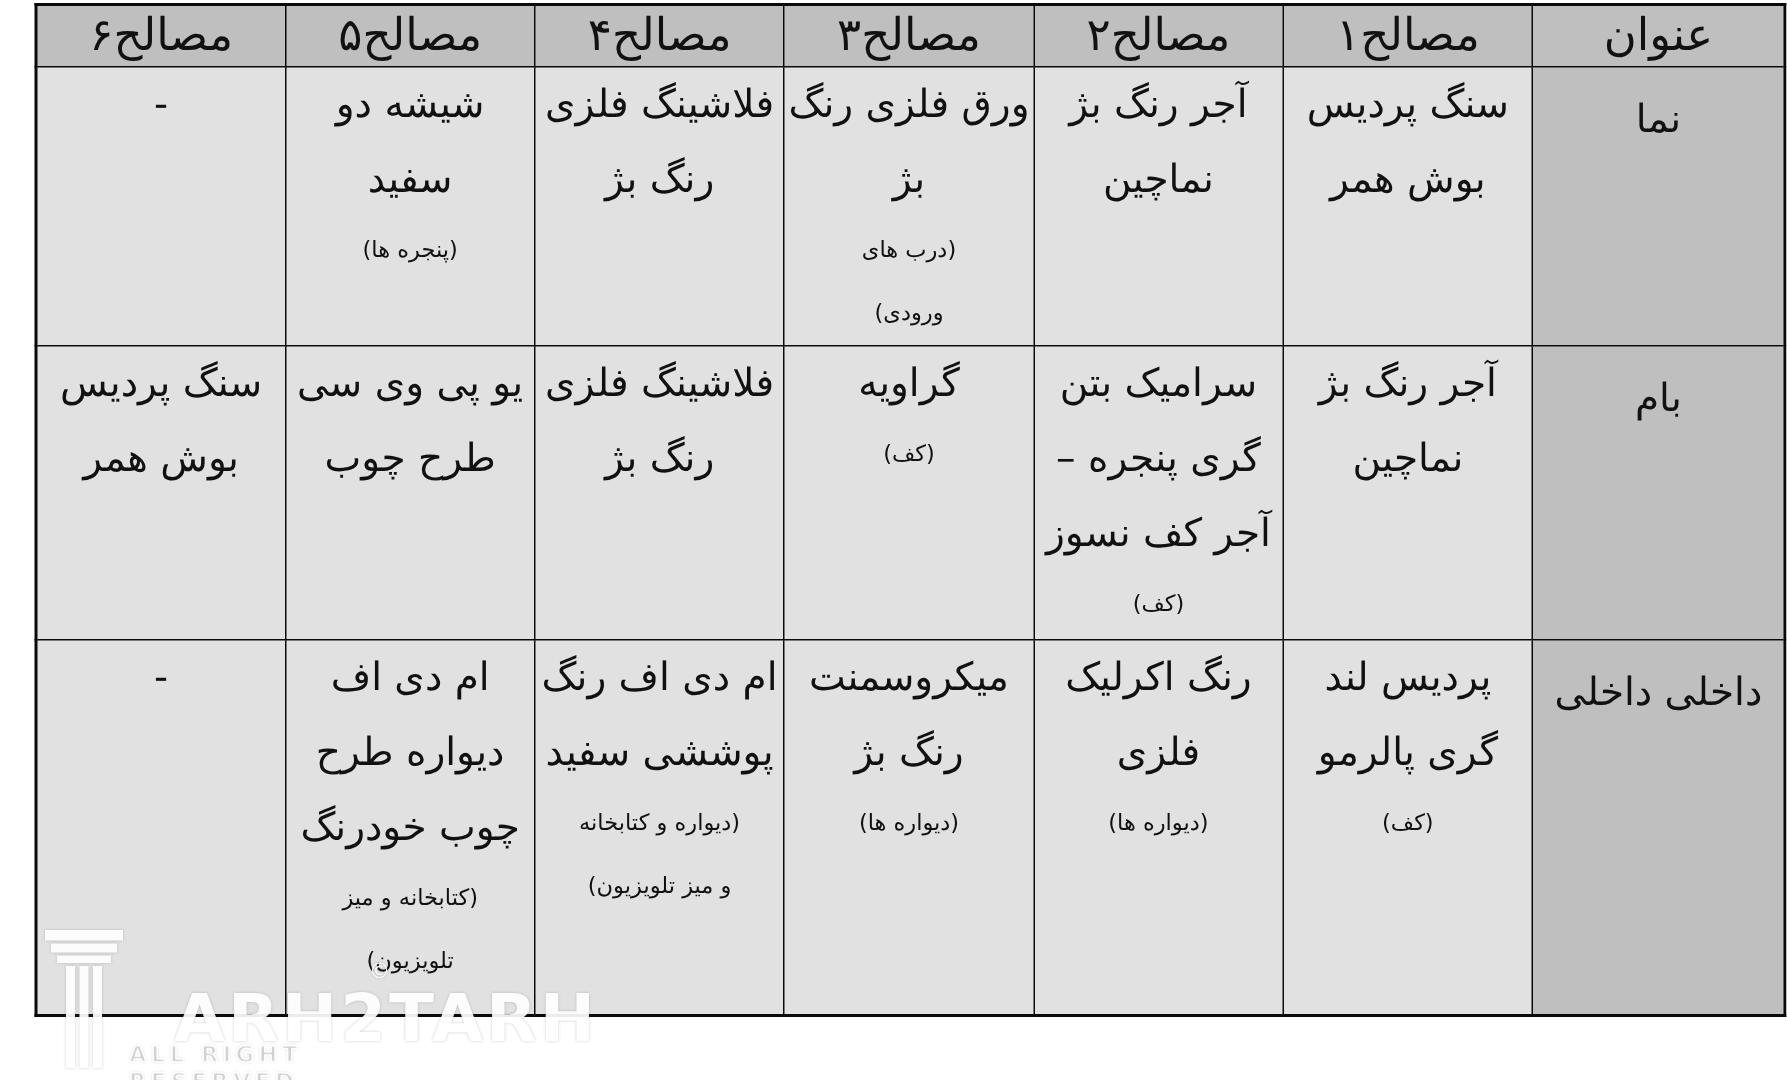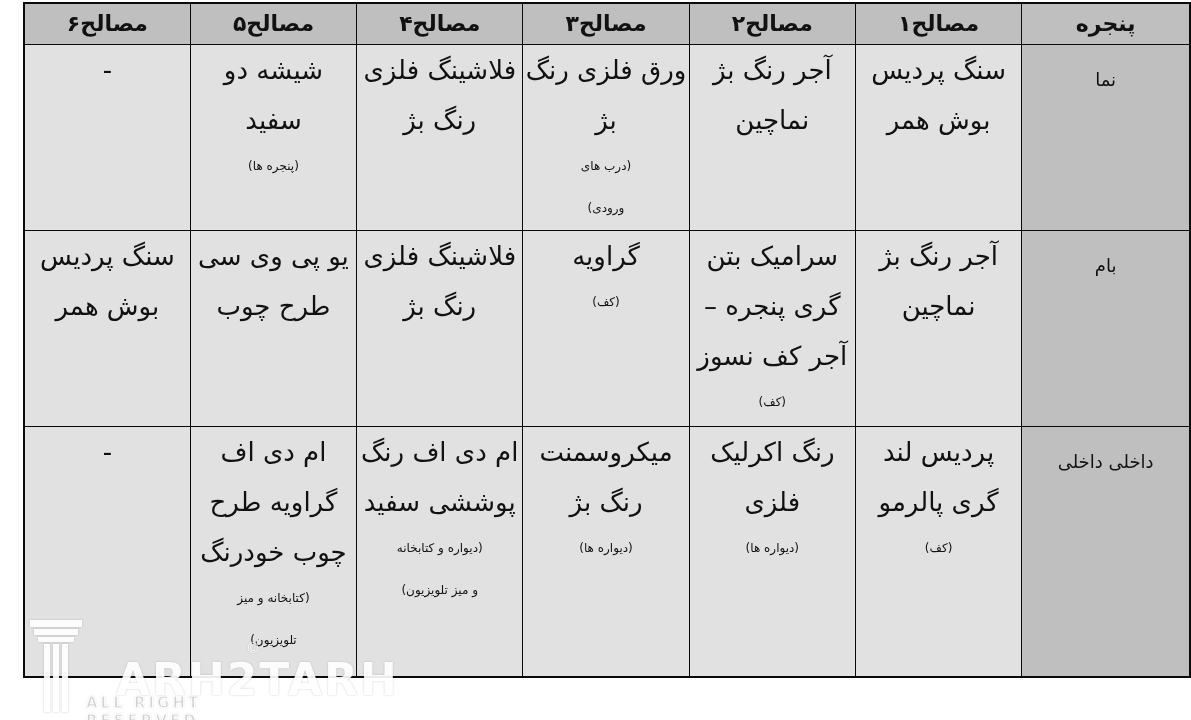--- a/index.html
+++ b/index.html
@@ -25,37 +25,37 @@
   }
   table.materials col.col-title{width:168px;}
   table.materials col.col-mat{width:166px;}
   table.materials th,table.materials td{
     border:1.5px solid var(--border);
     vertical-align:top;text-align:center;padding:0;
   }
   thead th{
     background:var(--header-fill);
     height:40px;line-height:40px;
-    font-size:22px;font-weight:700;
+    font-size:30px;font-weight:400;
     border-bottom:2px solid var(--border);
   }
   tbody th.row-title{
     background:var(--header-fill);
-    font-size:18px;font-weight:500;
+    font-size:26px;font-weight:500;
     padding-top:14px;line-height:42px;
   }
   tbody td{
     background:var(--cell-fill);
     padding-top:10px;
   }
   tbody tr:nth-child(1){height:186px;}
   tbody tr:nth-child(2){height:196px;}
   tbody tr:nth-child(3){height:250px;}
   td .line{font-size:26px;line-height:50px;}
-  td .note{font-size:12px;line-height:42px;}
+  td .note{font-size:15px;line-height:42px;}
   
   .watermark{
     position:absolute;left:28px;top:612px;width:240px;height:100px;
     direction:ltr;color:#ffffff;opacity:0.92;pointer-events:none;
     text-shadow:0 0 2px rgba(90,90,90,0.35);
   }
   .watermark .pillar{
     position:absolute;left:0;top:8px;
     filter:drop-shadow(0 0 1px rgba(120,120,120,0.4));
   }
@@ -83,21 +83,21 @@
         <col class="col-title">
         <col class="col-mat">
         <col class="col-mat">
         <col class="col-mat">
         <col class="col-mat">
         <col class="col-mat">
         <col class="col-mat">
       </colgroup>
     <thead>
       <tr>
-          <th>پنجره</th>
+          <th>عنوان</th>
           <th>مصالح۱</th>
           <th>مصالح۲</th>
           <th>مصالح۳</th>
           <th>مصالح۴</th>
           <th>مصالح۵</th>
           <th>مصالح۶</th>
         </tr>
     </thead>
     <tbody>
         <tr>
@@ -176,21 +176,21 @@
             <div class="note">(دیواره ها)</div>
           </td>
           <td>
             <div class="line">ام دی اف رنگ</div>
             <div class="line">پوششی سفید</div>
             <div class="note">(دیواره و کتابخانه</div>
             <div class="note">و میز تلویزیون)</div>
           </td>
           <td>
             <div class="line">ام دی اف</div>
-            <div class="line">گراویه طرح</div>
+            <div class="line">دیواره طرح</div>
             <div class="line">چوب خودرنگ</div>
             <div class="note">(کتابخانه و میز</div>
             <div class="note">تلویزیون)</div>
           </td>
           <td>
             <div class="line">-</div>
           </td>
         </tr>
       </tbody>
   </table>

